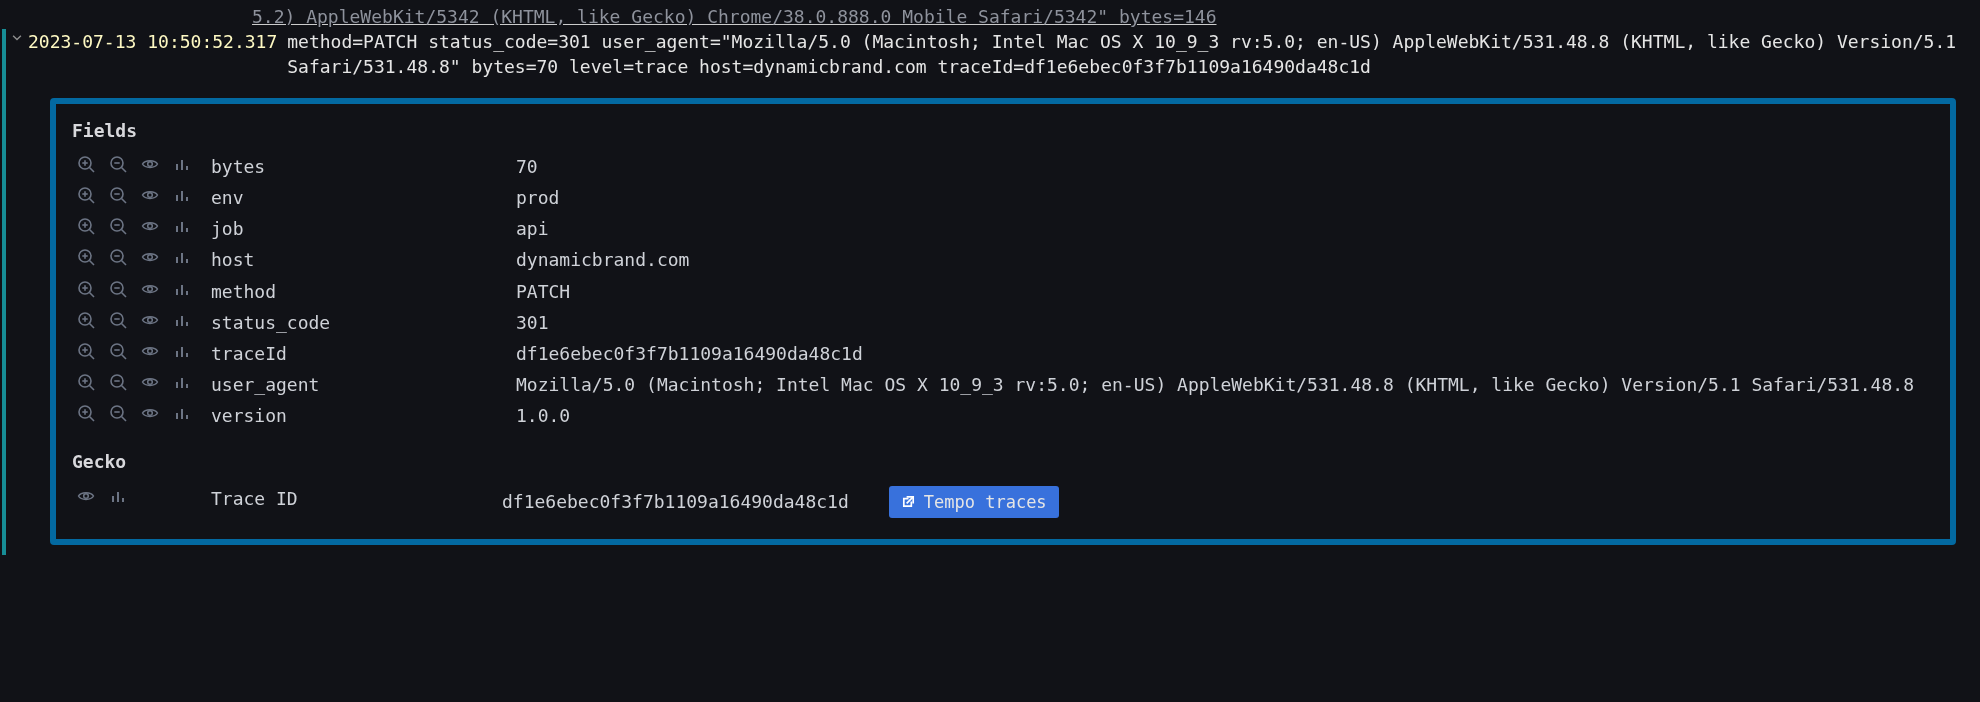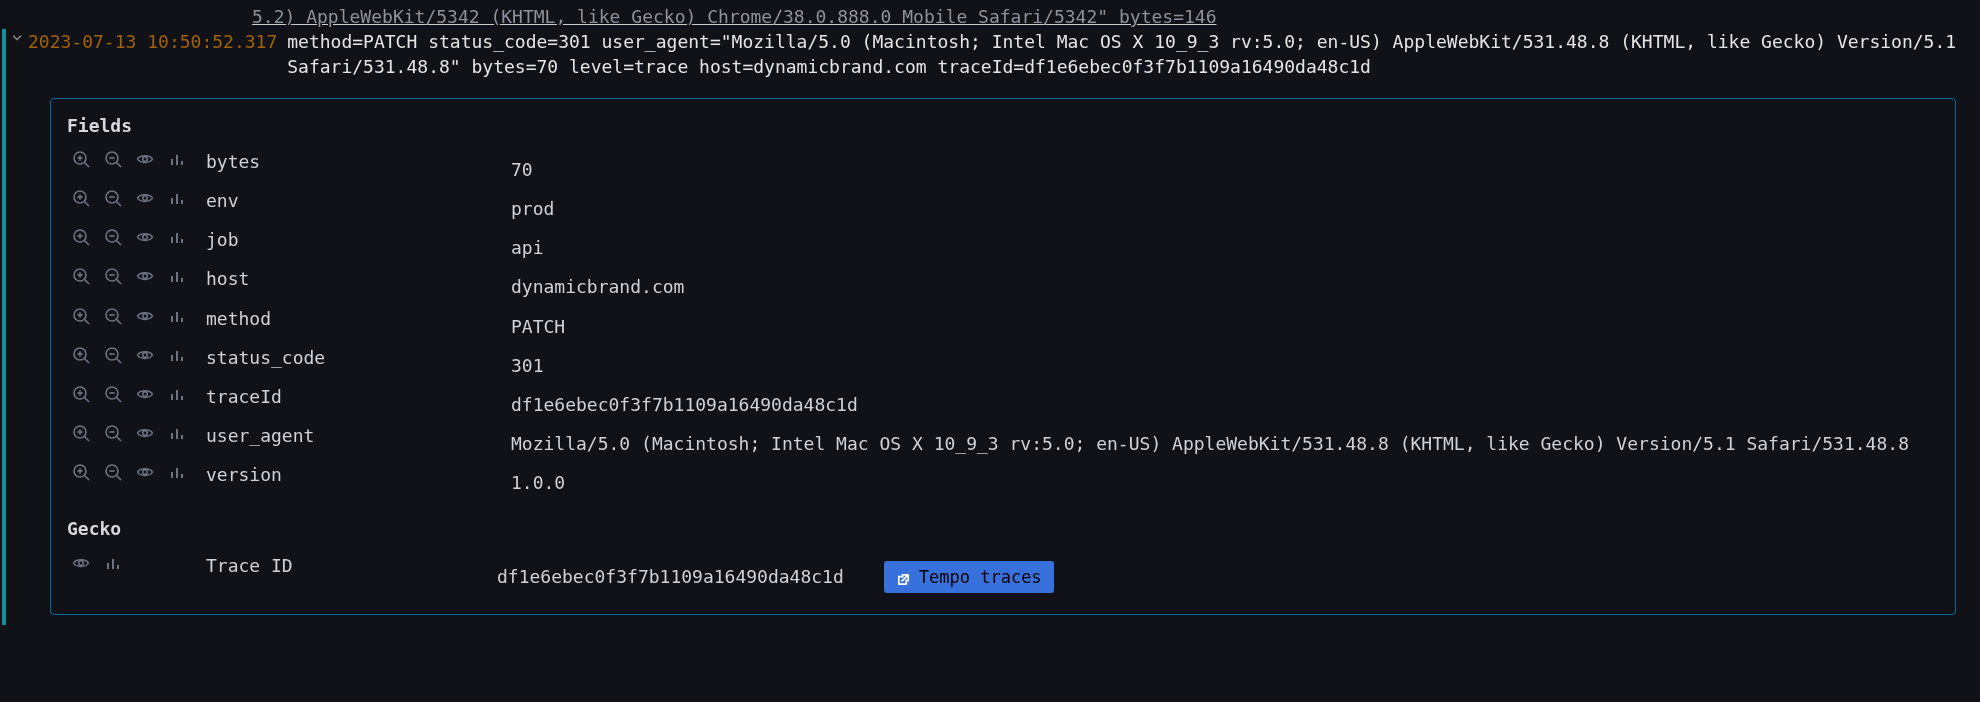--- a/index.html
+++ b/index.html
@@ -23,34 +23,34 @@
   .caret-cell {
     width: 18px;
     flex: 0 0 18px;
     color: #8e8e8e;
     cursor: pointer;
     padding-top: 2px;
   }
   .caret-cell svg { width: 14px; height: 14px; display: block; }
   .ts-cell {
     flex: 0 0 auto;
-    color: #a16207;
+    color: #fef9c3;
     white-space: pre;
     padding-right: 10px;
   }
   .msg-cell {
     flex: 1 1 auto;
     color: #e5e5e5;
     word-break: break-all;
     white-space: pre-wrap;
     padding-right: 10px;
   }
   .details-panel {
     margin: 18px 24px 10px 44px;
-    border: 1px solid #0369a1;
+    border: 6px solid #0369a1;
     border-radius: 4px;
     padding: 14px 16px 18px 16px;
   }
   .section-title {
     font-weight: 600;
     color: #d8d8dc;
     margin: 0 0 8px 0;
   }
   .section-title.links { margin-top: 18px; }
   .field-row {
@@ -80,40 +80,39 @@
   .key-cell {
     flex: 0 0 298px;
     width: 298px;
     color: #cfd2d8;
   }
   .val-cell {
     flex: 1 1 auto;
     color: #cfd2d8;
     word-break: break-all;
     padding-right: 10px;
-    margin-top: 8px;
   }
   .link-row .actions { gap: 12px; }
   .link-row .key-cell { flex: 0 0 284px; width: 284px; }
   .val-cell.with-btn {
     display: flex;
     align-items: center;
     gap: 40px;
   }
   .tempo-btn {
     background: #3871dc;
-    color: #000000;
+    color: #e5e5e5;
     border: none;
     border-radius: 3px;
     padding: 6px 12px;
     font-family: inherit;
     font-size: 17px;
     cursor: pointer;
     display: inline-flex;
-    align-items: flex-end;
+    align-items: center;
     gap: 8px;
   }
   .tempo-btn svg { width: 15px; height: 15px; stroke: #fff; }
   .prev-msg-row {
     display: flex;
     border-left: 4px solid transparent;
     padding-left: 4px;
     text-decoration: underline;
   }
   .prev-msg-row .spacer {

